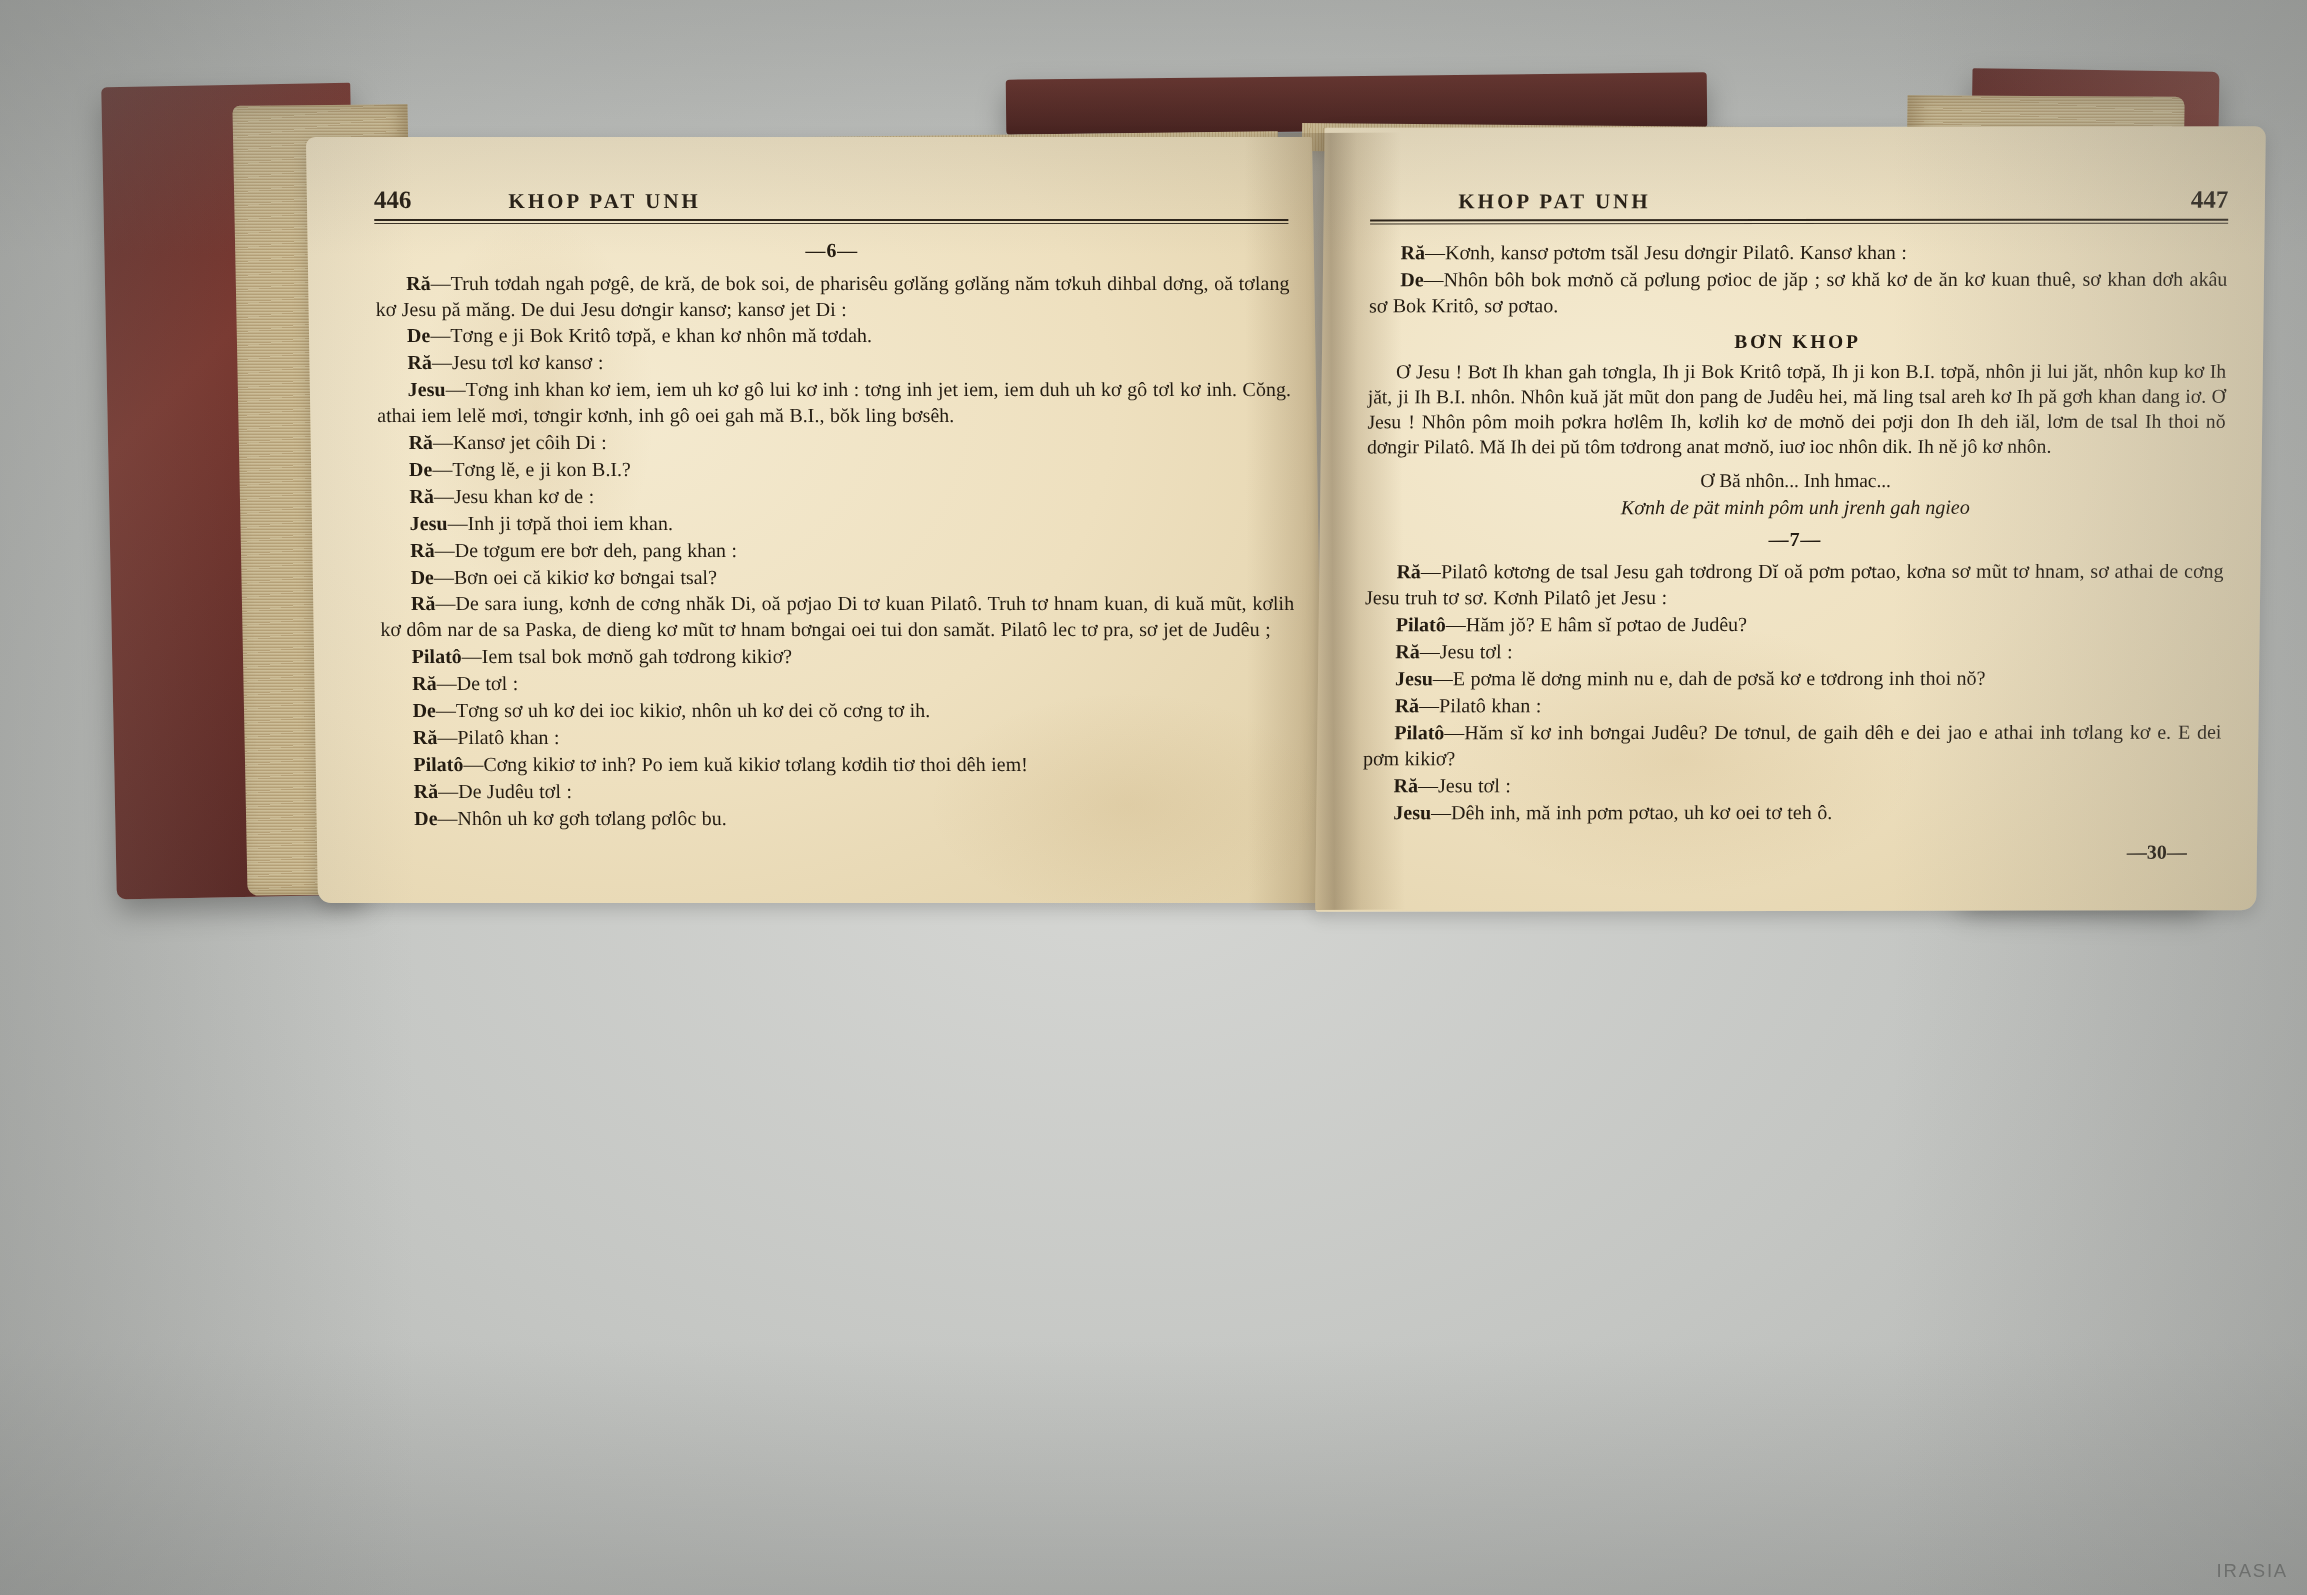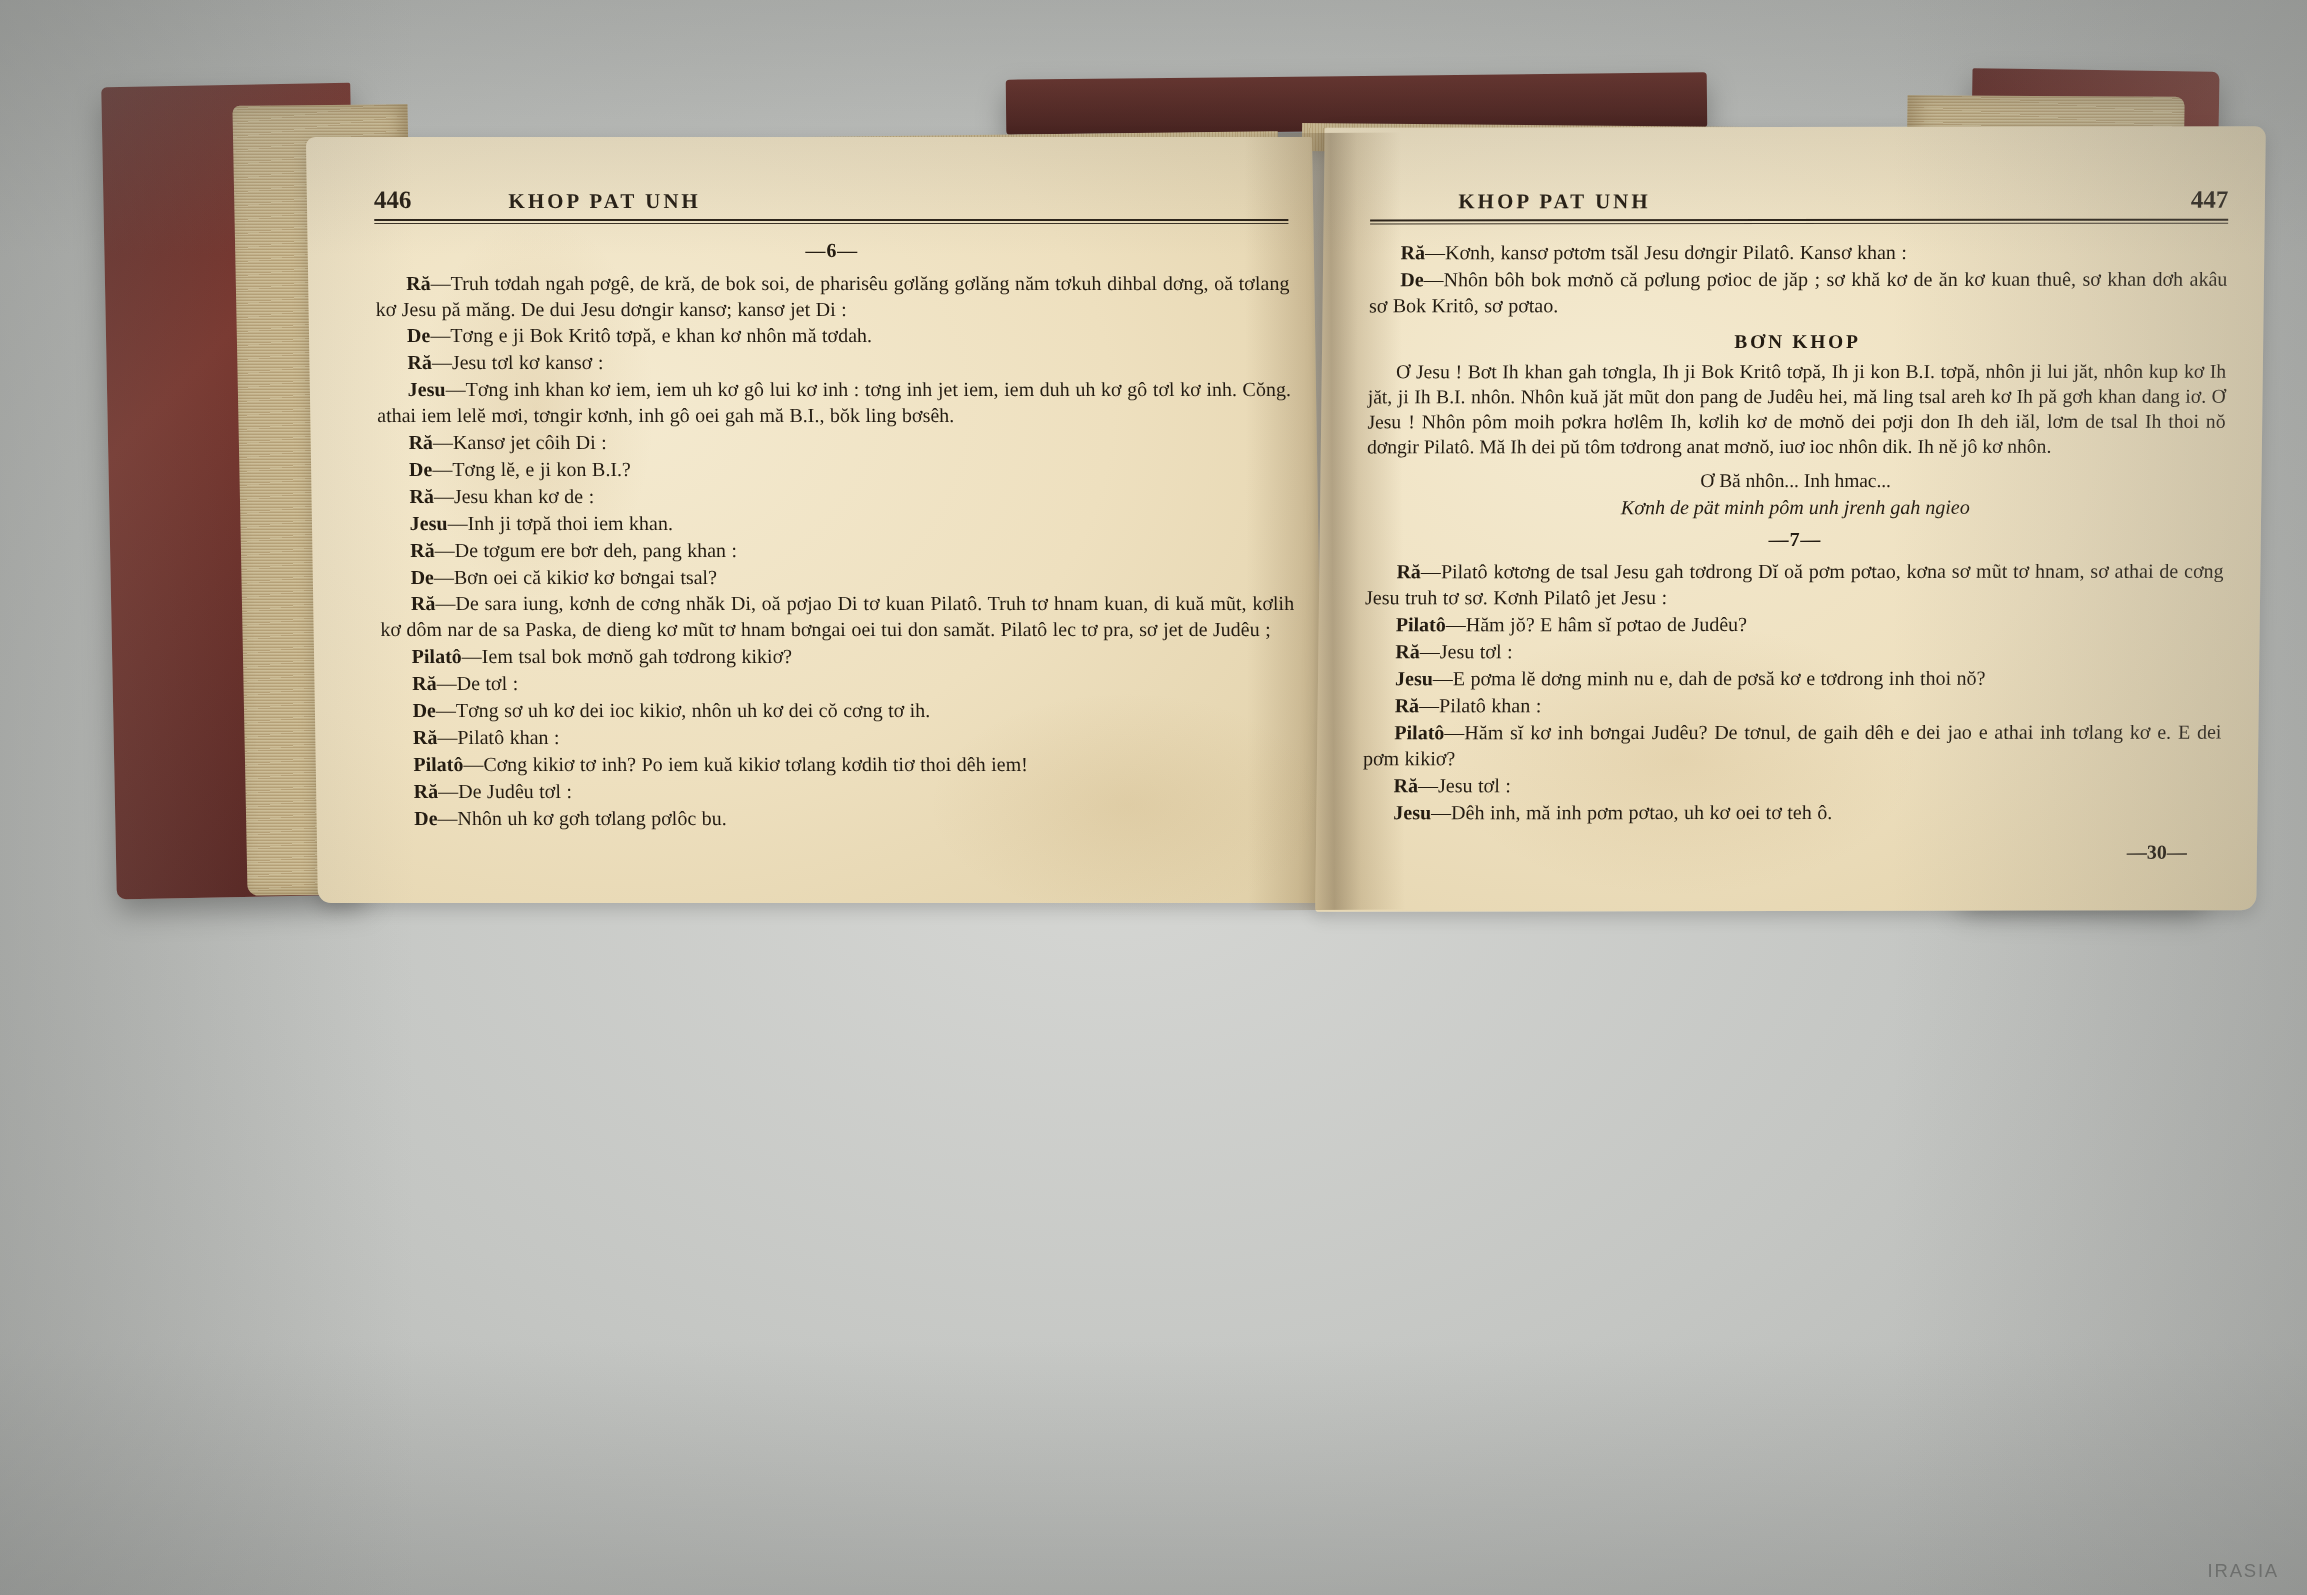--- a/index.html
+++ b/index.html
@@ -228,21 +228,21 @@
     text-align: right;
     font-size: 20px;
     margin-top: 16.6px;
     padding-right: 33px;
     font-weight: 600;
   }
 
   
   #watermark {
     position: absolute;
-    right: 28px;
+    right: 19px;
     bottom: 13px;
     font-family: "Liberation Sans", sans-serif;
     font-size: 18.5px;
     letter-spacing: 1.8px;
     color: #6d6f6d;
   }
 </style>
 </head>
 <body>
 

